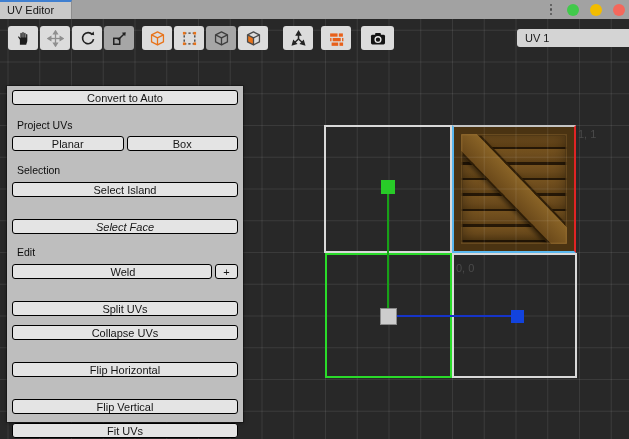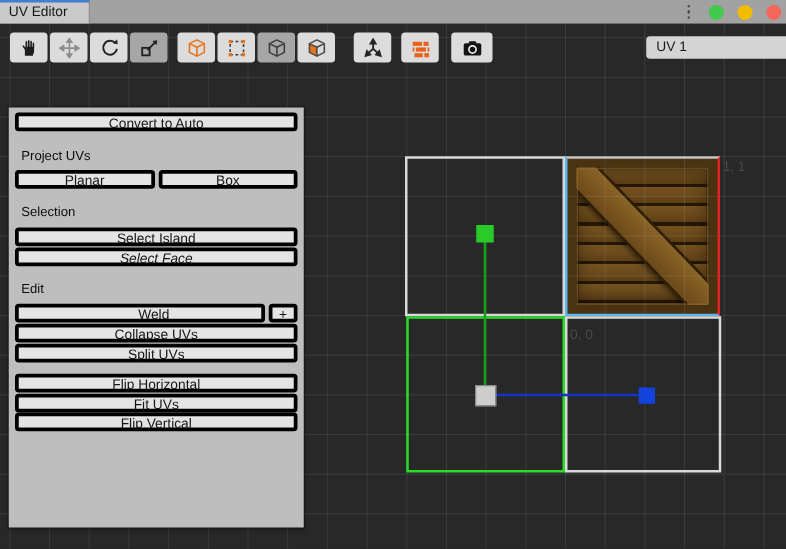--- a/index.html
+++ b/index.html
@@ -128,27 +128,27 @@
     position: absolute; left: 7px; top: 67px; width: 236px; height: 336px;
     background: #bebebe; z-index: 20;
     box-shadow: 0 1px 4px rgba(0,0,0,.5), 0 0 0 1px rgba(0,0,0,.25);
     padding: 4px 5px 0 5px; font-size: 11px;
   }
   .panel-title { text-align: center; font-size: 12px; color: #111; height: 12px; margin-bottom: 7px; }
   .panel-label-strong { font-weight: bold; font-size: 11px; color: #0d0d0d; height: 13px; margin-bottom: 4px; padding-left: 2px; }
   .section-label { font-weight: normal; font-size: 10.5px; color: #0d0d0d; height: 11px; padding-left: 5px; }
   .pbtn {
     display: block; width: 100%; height: 15px;
-    background: #e4e4e4; border: 3px solid #000000; border-radius: 3px;
+    background: #e4e4e4; border: 1px solid #000000; border-radius: 3px;
     font-size: 11px; line-height: 12px; color: #151515;
     font-family: "Liberation Sans", sans-serif; text-align: center;
     padding: 0; cursor: default;
   }
   .row { display: flex; gap: 3px; }
-  .mb5 { margin-bottom: 1px; } .mb6 { margin-bottom: 6px; } .mb7 { margin-bottom: 7px; }
+  .mb5 { margin-bottom: 22px; } .mb6 { margin-bottom: 6px; } .mb7 { margin-bottom: 7px; }
   .mb9 { margin-bottom: 9px; } .mb12 { margin-bottom: 12px; font-style: italic; } .mb13 { margin-bottom: 13px; } .mb14 { margin-bottom: 14px; }
   .weld-plus { width: 23px; flex: none; }
   .weld-main { flex: 1; padding-left: 22px; }
 </style>
 </head>
 <body>
 
 <div class="titlebar">
   <div class="tab">
     <span>UV Editor</span>
@@ -333,20 +333,20 @@
 
     <div class="section-label mb7">Selection</div>
     <button class="pbtn mb5">Select Island</button>
     <button class="pbtn mb12">Select Face</button>
 
     <div class="section-label mb7">Edit</div>
     <div class="row mb5">
       <button class="pbtn weld-main">Weld</button>
       <button class="pbtn weld-plus">+</button>
     </div>
+    <button class="pbtn mb9">Split UVs</button>
     <button class="pbtn mb5">Collapse UVs</button>
-    <button class="pbtn mb9">Split UVs</button>
     <button class="pbtn mb5">Flip Horizontal</button>
+    <button class="pbtn mb9">Flip Vertical</button>
     <button class="pbtn">Fit UVs</button>
-    <button class="pbtn mb9">Flip Vertical</button>
   </div>
 
 </div>
 
 </body></html>

